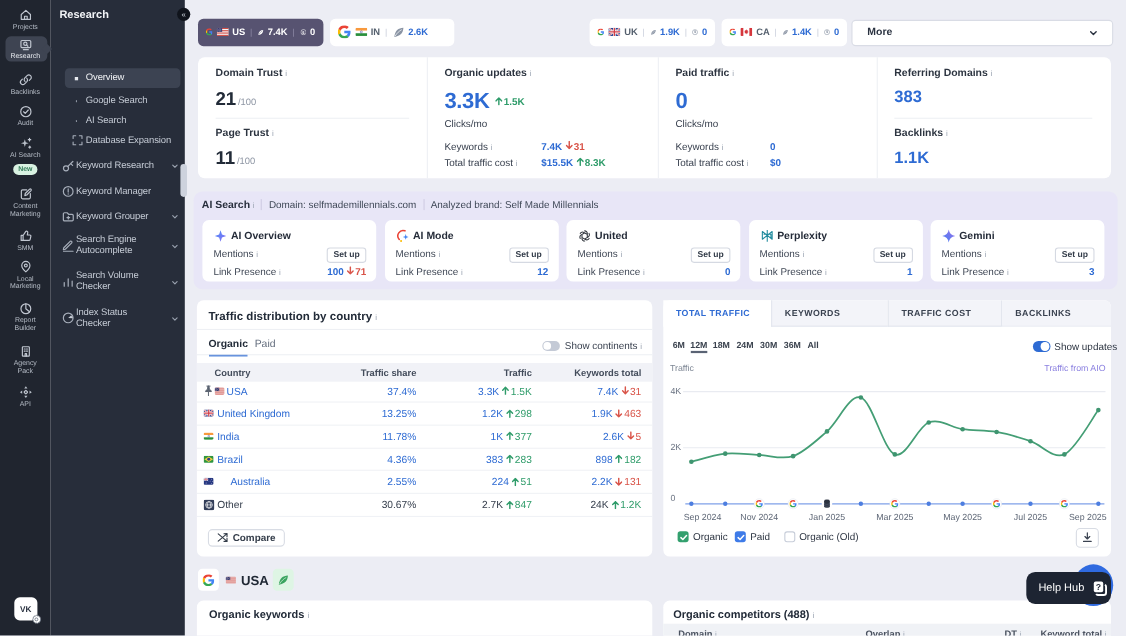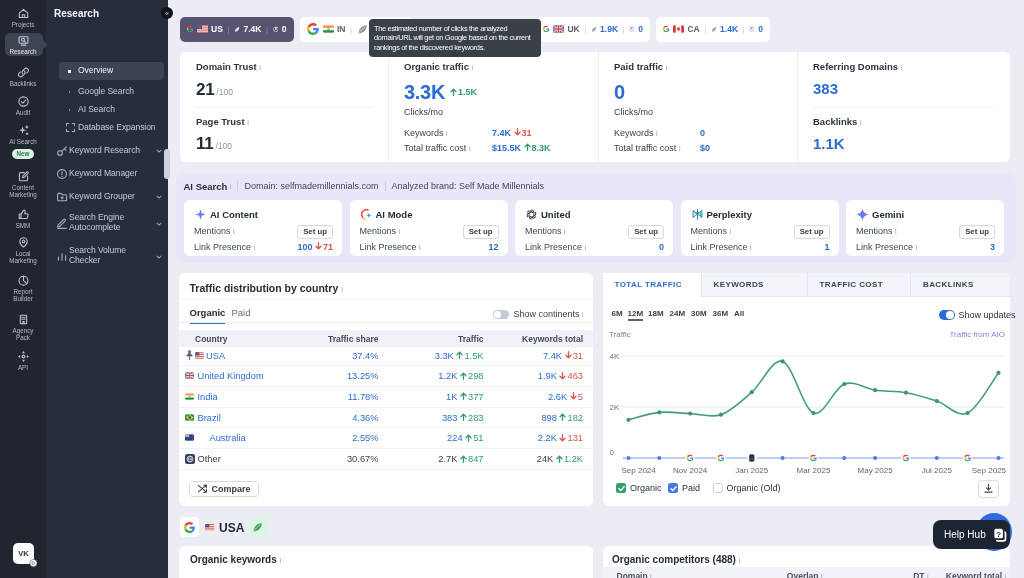--- a/index.html
+++ b/index.html
@@ -475,20 +475,29 @@
   </div>
   <div class="si" style="top:247px;height:20px">
     <svg width="12" height="12" style="top:3px">
           <use href="#s-bars"></use>
         </svg>
     <span class="tx" style="top:-1px">Search Volume Checker</span>
     <svg class="chev" style="top:6px">
           <use href="#i-chev-d"></use>
         </svg>
   </div>
+  <div class="si" style="top:280px;height:20px">
+    <svg width="12" height="12" style="top:3px">
+          <use href="#s-gauge"></use>
+        </svg>
+    <span class="tx" style="top:-1px;right:40px">Index Status Checker</span>
+    <svg class="chev" style="top:6px">
+          <use href="#i-chev-d"></use>
+        </svg>
+  </div>
 </nav>
 <div class="collapse-btn">«</div>
 <div class="side-grip"></div>
 
 <div class="tab sel" style="left:179.5px;width:114px">
   <svg width="12" height="12" viewBox="0 0 48 48">
         <use href="#i-g"></use>
       </svg>
   <svg class="flag" width="11" height="8">
         <use href="#f-us"></use>
@@ -550,34 +559,39 @@
   <svg class="mico" width="11" height="11" viewBox="0 0 12 12">
         <use href="#i-leaf"></use>
       </svg>
   <span class="num">1.4K</span>
   <span class="sep">|</span>
   <svg class="mico" width="10.5" height="10.5" viewBox="0 0 12 12">
         <use href="#i-dollar"></use>
       </svg>
   <span class="num">0</span>
 </div>
-<div class="tooltip"><span>The estimated number of clicks the analyzed domain/URL will get on Google based on the current rankings of the discovered keywords.</span></div>
+<div class="more-box">
+  <span>More</span>
+  <svg width="10" height="10" viewBox="0 0 10 10">
+        <use href="#i-chev-d"></use>
+      </svg>
+</div>
 
 <section class="card" style="left:179.5px;top:52px;width:830px;height:110px">
   <div class="vdiv" style="left:208.5px"></div>
   <div class="vdiv" style="left:418.5px"></div>
   <div class="vdiv" style="left:617.5px"></div>
 
   <div class="abs sum-label" style="left:16.5px;top:9px"><span>Domain Trust</span> <span class="info">i</span></div>
   <div class="abs bignum" style="left:16.5px;top:28px"><span>21</span><span class="den">/100</span></div>
   <div class="hdiv" style="left:16.5px;width:176px;top:55px"></div>
   <div class="abs sum-label" style="left:16.5px;top:63.5px"><span>Page Trust</span> <span class="info">i</span></div>
   <div class="abs bignum" style="left:16.5px;top:82px"><span>11</span><span class="den">/100</span></div>
 
-  <div class="abs sum-label" style="left:224.5px;top:9px"><span>Organic traffic</span> <span class="info">i</span></div>
+  <div class="abs sum-label" style="left:224.5px;top:9px"><span>Organic updates</span> <span class="info">i</span></div>
   <div class="abs" style="left:224.5px;top:28.5px;display:flex;align-items:center;gap:5px">
     <span class="hugenum">3.3K</span>
     <span class="delta up"><svg width="7" height="8" viewBox="0 0 7 8" style="display:inline-block;vertical-align:-0.5px;margin-right:1px">
             <path d="M3.5 7.3 V1.2 M1 3.7 L3.5 1.1 L6 3.7" fill="none" stroke="currentColor" stroke-width="1.3" stroke-linecap="round" stroke-linejoin="round"></path>
           </svg><span>1.5K</span></span>
   </div>
   <div class="abs unit" style="left:224.5px;top:55px">Clicks/mo</div>
   <div class="krow" style="left:224.5px;top:75.5px"><span>Keywords</span> <span class="info">i</span></div>
   <div class="krow" style="left:312.5px;top:75.5px"><span class="kval blue">7.4K</span> <span class="kval down"><svg width="7" height="8" viewBox="0 0 7 8" style="display:inline-block;vertical-align:-0.5px;margin-right:1px">
             <path d="M3.5 0.7 V6.8 M1 4.3 L3.5 6.9 L6 4.3" fill="none" stroke="currentColor" stroke-width="1.3" stroke-linecap="round" stroke-linejoin="round"></path>
@@ -607,21 +621,21 @@
     <span class="ai-title">AI Search</span>&nbsp;<span class="info">i</span>
     <span class="band-sep"></span>
     <span>Domain: selfmademillennials.com</span>
     <span class="band-sep"></span>
     <span>Analyzed brand: Self Made Millennials</span>
   </div>
   <div class="ai-card" style="left:8px">
     <svg class="ic" width="13" height="13" viewBox="0 0 14 14">
           <use href="#a-aio"></use>
         </svg>
-    <span class="nm">AI Content</span>
+    <span class="nm">AI Overview</span>
     <div class="ai-lbl" style="top:26px"><span>Mentions</span> <span class="info">i</span></div>
     <button class="setup">Set up</button>
     <div class="ai-lbl" style="top:42px"><span>Link Presence</span> <span class="info">i</span></div>
     <div class="ai-val" style="top:42px"><span>100</span> <span class="down"><svg width="7" height="8" viewBox="0 0 7 8" style="display:inline-block;vertical-align:-0.5px;margin-right:1px">
               <path d="M3.5 0.7 V6.8 M1 4.3 L3.5 6.9 L6 4.3" fill="none" stroke="currentColor" stroke-width="1.3" stroke-linecap="round" stroke-linejoin="round"></path>
             </svg><span>71</span></span></div>
   </div>
   <div class="ai-card" style="left:173.5px">
     <svg class="ic" width="13" height="13" viewBox="0 0 14 14">
           <use href="#a-aimode"></use>

